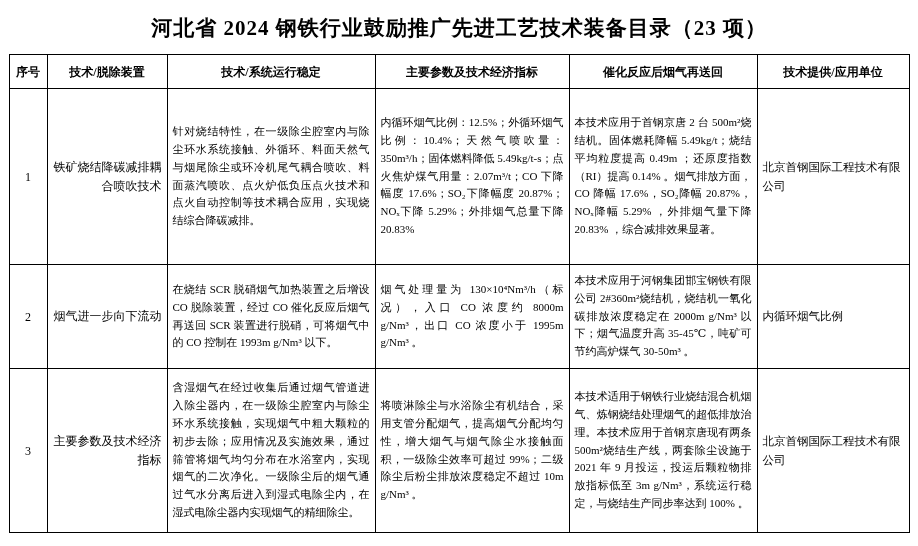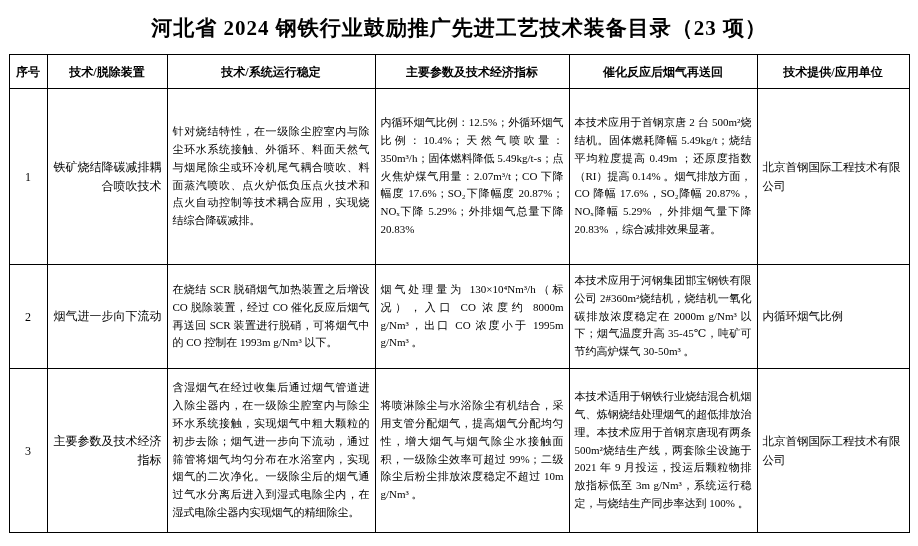--- a/index.html
+++ b/index.html
@@ -125,21 +125,21 @@
         <td class="cell-no">2</td>
         <td class="cell-name">烟气进一步向下流动</td>
         <td class="cell-desc">在烧结 SCR 脱硝烟气加热装置之后增设 CO 脱除装置，经过 CO 催化反应后烟气再送回 SCR 装置进行脱硝，可将烟气中的 CO 控制在 1993m g/Nm³ 以下。</td>
         <td class="cell-param">烟气处理量为 130×10⁴Nm³/h（标况），入口 CO 浓度约 8000m g/Nm³，出口 CO 浓度小于 1995m g/Nm³ 。</td>
         <td class="cell-app">本技术应用于河钢集团邯宝钢铁有限公司 2#360m²烧结机，烧结机一氧化碳排放浓度稳定在 2000m g/Nm³ 以下；烟气温度升高 35-45℃，吨矿可节约高炉煤气 30-50m³ 。</td>
         <td class="cell-unit">内循环烟气比例</td>
       </tr>
       <tr class="row-3">
         <td class="cell-no">3</td>
         <td class="cell-name">主要参数及技术经济指标</td>
-        <td class="cell-desc">含湿烟气在经过收集后通过烟气管道进入除尘器内，在一级除尘腔室内与除尘环水系统接触，实现烟气中粗大颗粒的初步去除；烟气进一步向下流动，通过筛管将烟气均匀分布在水浴室内，实现烟气的二次净化。一级除尘后的烟气通过气水分离后进入到湿式电除尘内，在湿式电除尘器内实现烟气的精细除尘。</td>
+        <td class="cell-desc">含湿烟气在经过收集后通过烟气管道进入除尘器内，在一级除尘腔室内与除尘环水系统接触，实现烟气中粗大颗粒的初步去除；应用情况及实施效果，通过筛管将烟气均匀分布在水浴室内，实现烟气的二次净化。一级除尘后的烟气通过气水分离后进入到湿式电除尘内，在湿式电除尘器内实现烟气的精细除尘。</td>
         <td class="cell-param">将喷淋除尘与水浴除尘有机结合，采用支管分配烟气，提高烟气分配均匀性，增大烟气与烟气除尘水接触面积，一级除尘效率可超过 99%；二级除尘后粉尘排放浓度稳定不超过 10m g/Nm³ 。</td>
         <td class="cell-app">本技术适用于钢铁行业烧结混合机烟气、炼钢烧结处理烟气的超低排放治理。本技术应用于首钢京唐现有两条 500m²烧结生产线，两套除尘设施于 2021 年 9 月投运，投运后颗粒物排放指标低至 3m g/Nm³，系统运行稳定，与烧结生产同步率达到 100% 。</td>
         <td class="cell-unit">北京首钢国际工程技术有限公司</td>
       </tr>
     </tbody>
   </table>
 
 </div>
 
 </body></html>

